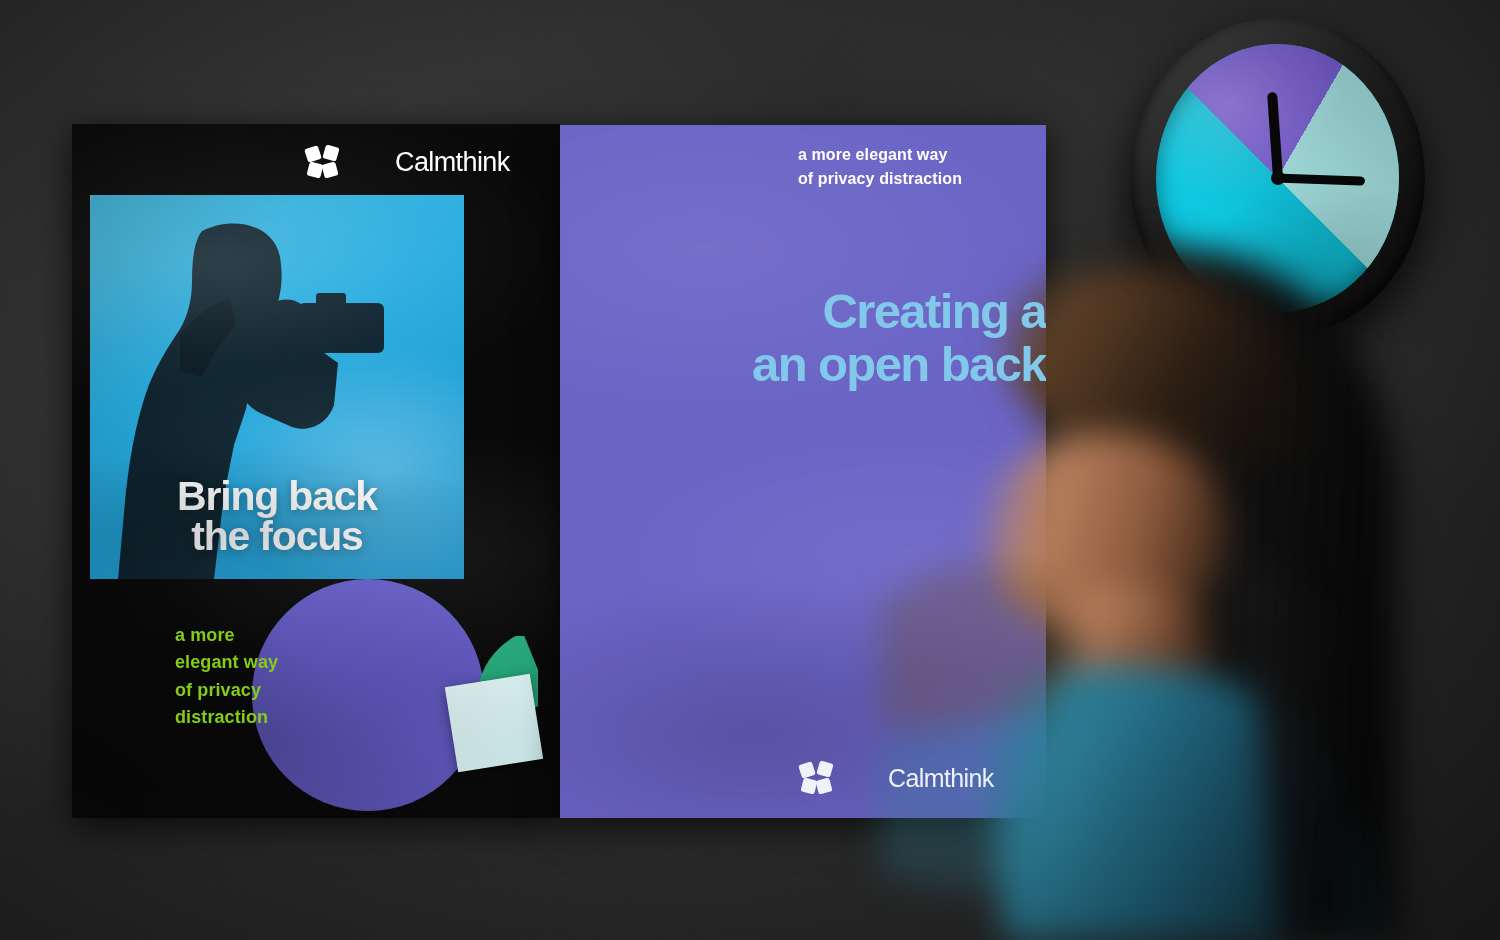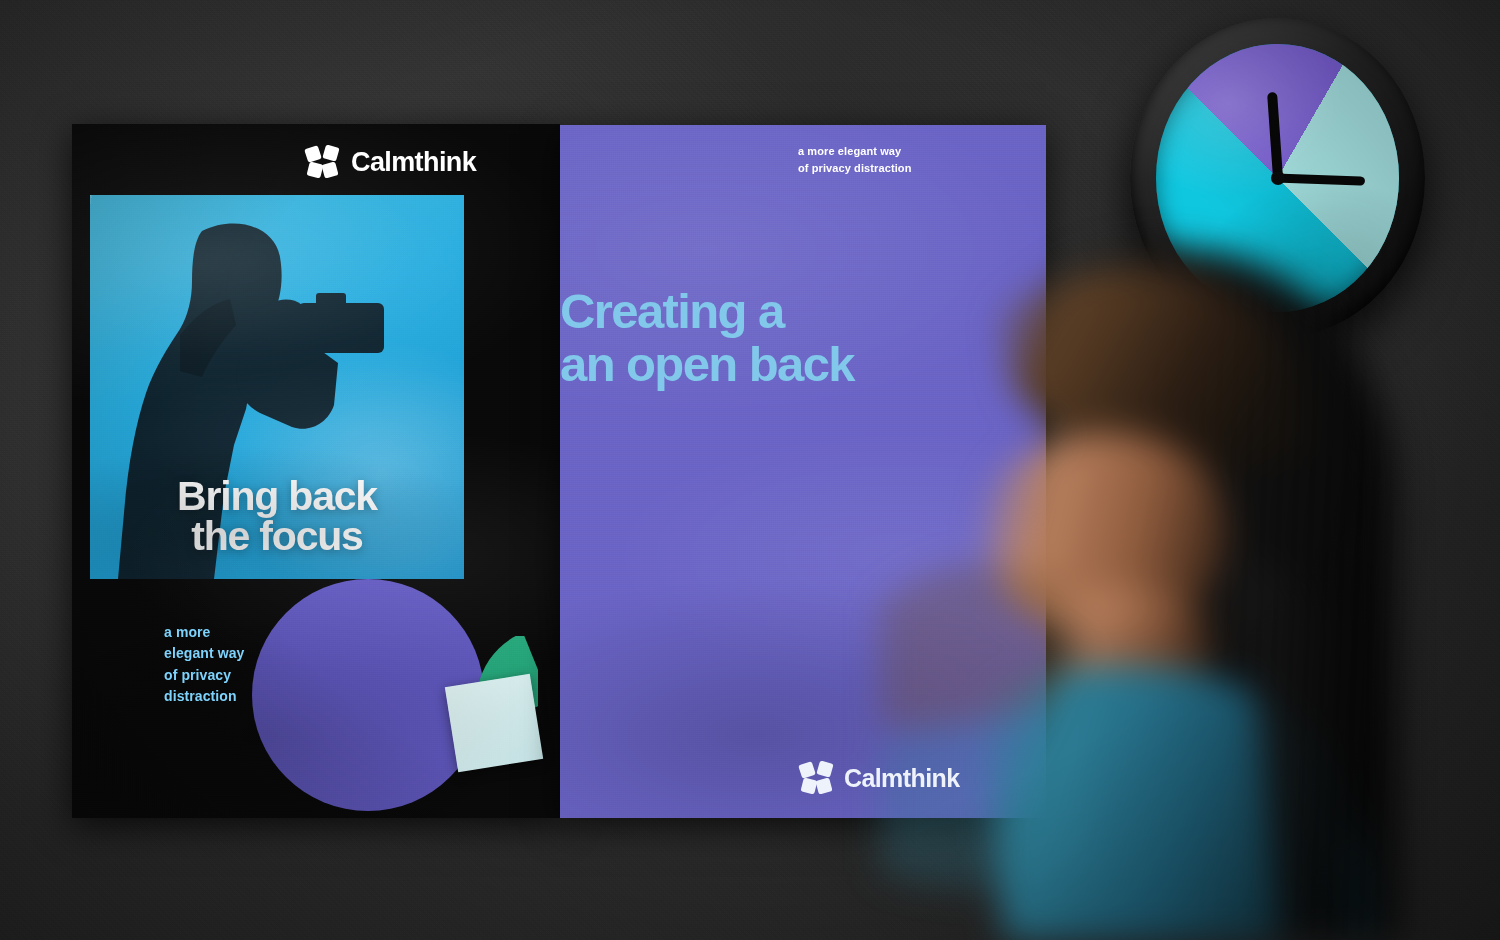--- a/index.html
+++ b/index.html
@@ -73,21 +73,21 @@
     display:flex; align-items:center; gap:11px; z-index:6;
   }
   .mark { width:34px; height:32px; position:relative; flex:none; }
   .mark i {
     position:absolute; width:14px; height:14px; background:#fff; border-radius:2.5px; display:block;
   }
   .mark i:nth-child(1){ left:0;   top:1px;  transform:rotate(-18deg); }
   .mark i:nth-child(2){ left:18px;top:0;    transform:rotate(16deg); }
   .mark i:nth-child(3){ left:2px; top:17px; transform:rotate(14deg); }
   .mark i:nth-child(4){ left:17px;top:17px; transform:rotate(-15deg); }
-  .wordmark { color:#fff; font-size:27px; font-weight:700; letter-spacing:-.6px; line-height:1; }
+  .wordmark { color:#fff; font-size:27px; font-weight:400; letter-spacing:-.6px; line-height:1;margin-left:44px; }
   .wordmark.small { font-size:25px; }
 
   #photo-panel {
     position:absolute; left:18px; top:71px; width:374px; height:384px;
     background:linear-gradient(155deg,#3fb6db 0%,#28ade0 40%,#1f9ed4 75%,#1b8ec4 100%);
     overflow:hidden;
   }
   #photo-sheen {
     position:absolute; inset:0;
     background:
@@ -97,44 +97,44 @@
   }
   #photographer-silhouette { position:absolute; left:-6px; top:0; width:330px; height:384px; }
   #photo-title {
     position:absolute; left:0; right:0; bottom:22px;
     text-align:center; color:#fff; font-weight:700;
     font-size:41px; line-height:.99; letter-spacing:-1.2px;
     text-shadow:0 2px 10px rgba(0,0,0,.32);
   }
 
   #left-caption {
-    position:absolute; left:92px; top:498px; z-index:5;
-    color:#7dd3fc; font-size:14px; font-weight:700; line-height:1.52; letter-spacing:.1px;
+    position:absolute; left:103px; top:498px; z-index:5;
+    color:#84cc16; font-size:18px; font-weight:700; line-height:1.52; letter-spacing:.1px;
   }
 
   #purple-circle {
     position:absolute; left:180px; top:455px; width:232px; height:232px; border-radius:50%;
     background:#6159c0;
   }
   #green-fan { position:absolute; left:382px; top:512px; width:84px; height:84px; }
   #mint-square {
     position:absolute; left:379px; top:556px; width:86px; height:86px;
     background:linear-gradient(150deg,#e4f7f7,#cfeef0);
     transform:rotate(-9deg);
     box-shadow:0 3px 12px rgba(0,0,0,.45);
   }
 
   
   #right-kicker {
     position:absolute; left:238px; top:18px; z-index:5;
-    color:#fff; font-size:11px; font-weight:700; line-height:1.5; letter-spacing:.1px;
+    color:#fff; font-size:16px; font-weight:700; line-height:1.5; letter-spacing:.1px;
   }
   #headline {
     position:absolute; left:0; right:0; top:160px; z-index:4;
-    text-align:left; color:#82c8ea; font-weight:700;
+    text-align:right; color:#82c8ea; font-weight:700;
     font-size:49px; line-height:1.075; letter-spacing:-1.6px;
   }
   #headline div { white-space:nowrap; }
   #brand-lockup-bottom {
     position:absolute; left:240px; bottom:24px; z-index:5;
     display:flex; align-items:center; gap:10px;
   }
   #brand-lockup-bottom .mark i { background:#eef3fb; }
   #brand-lockup-bottom .wordmark { color:#eef3fb; }
 

